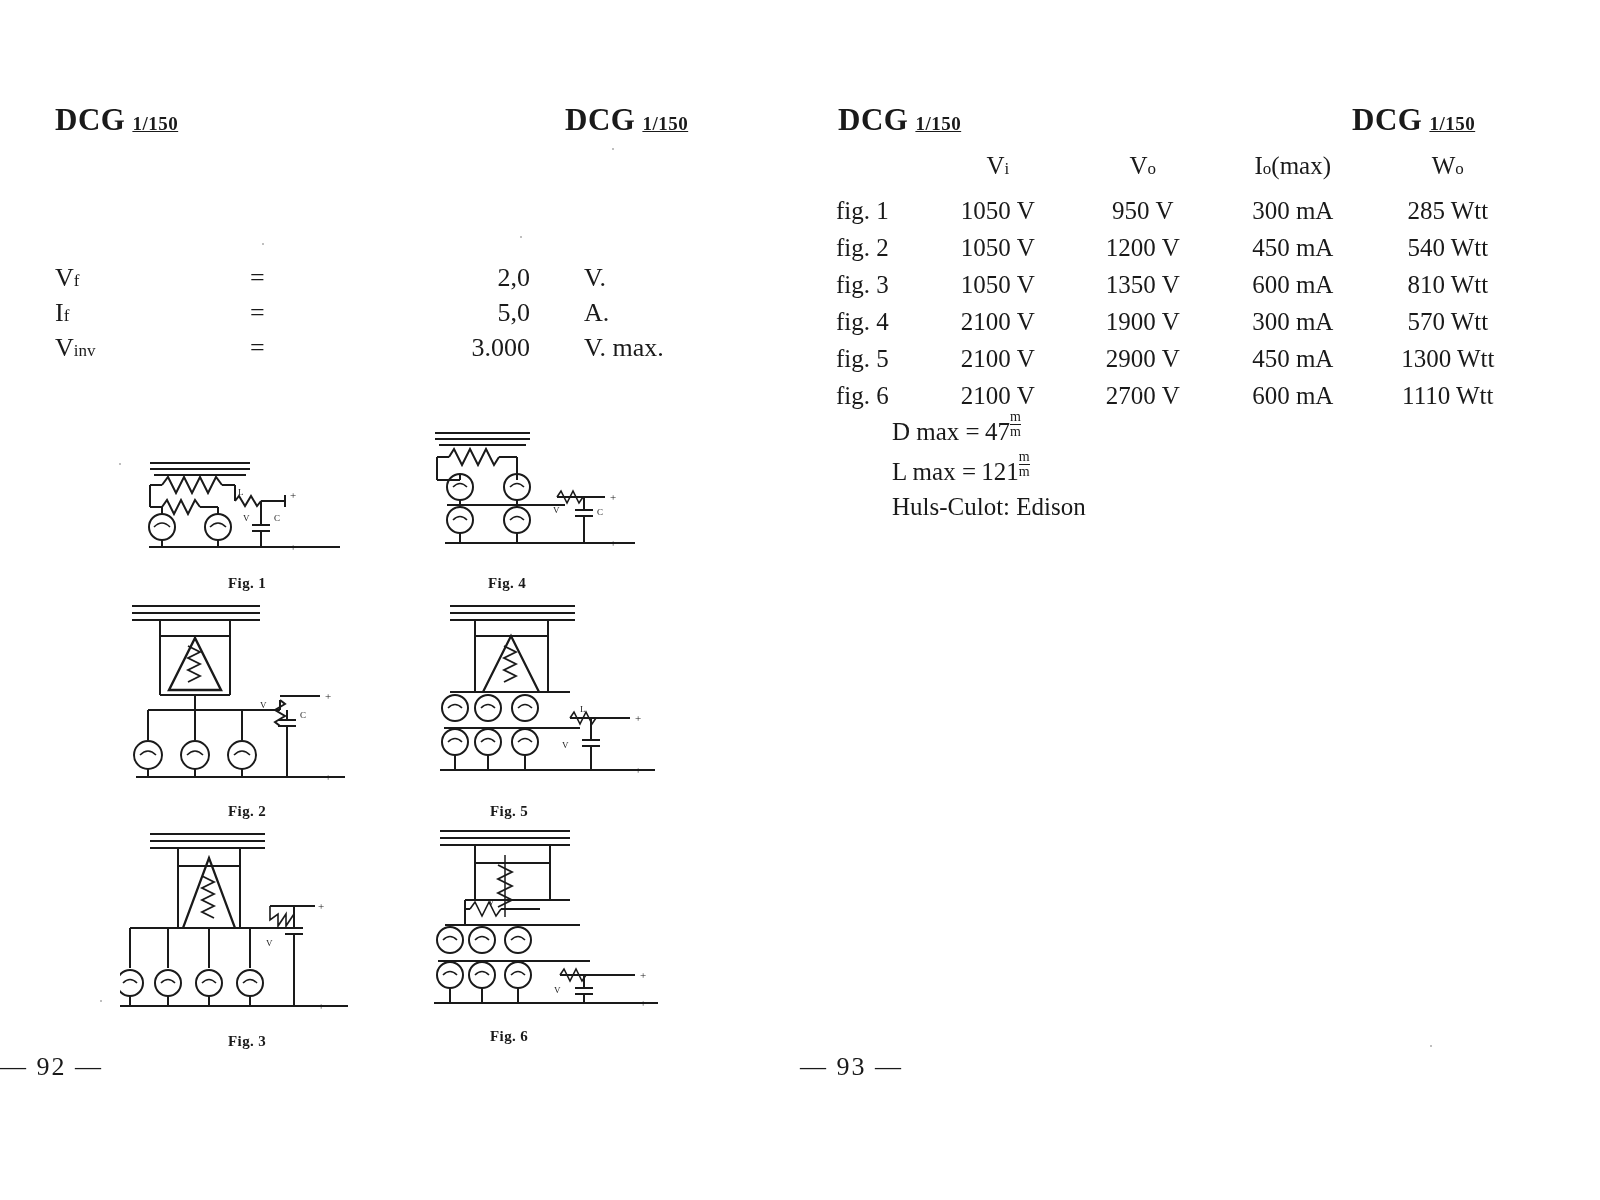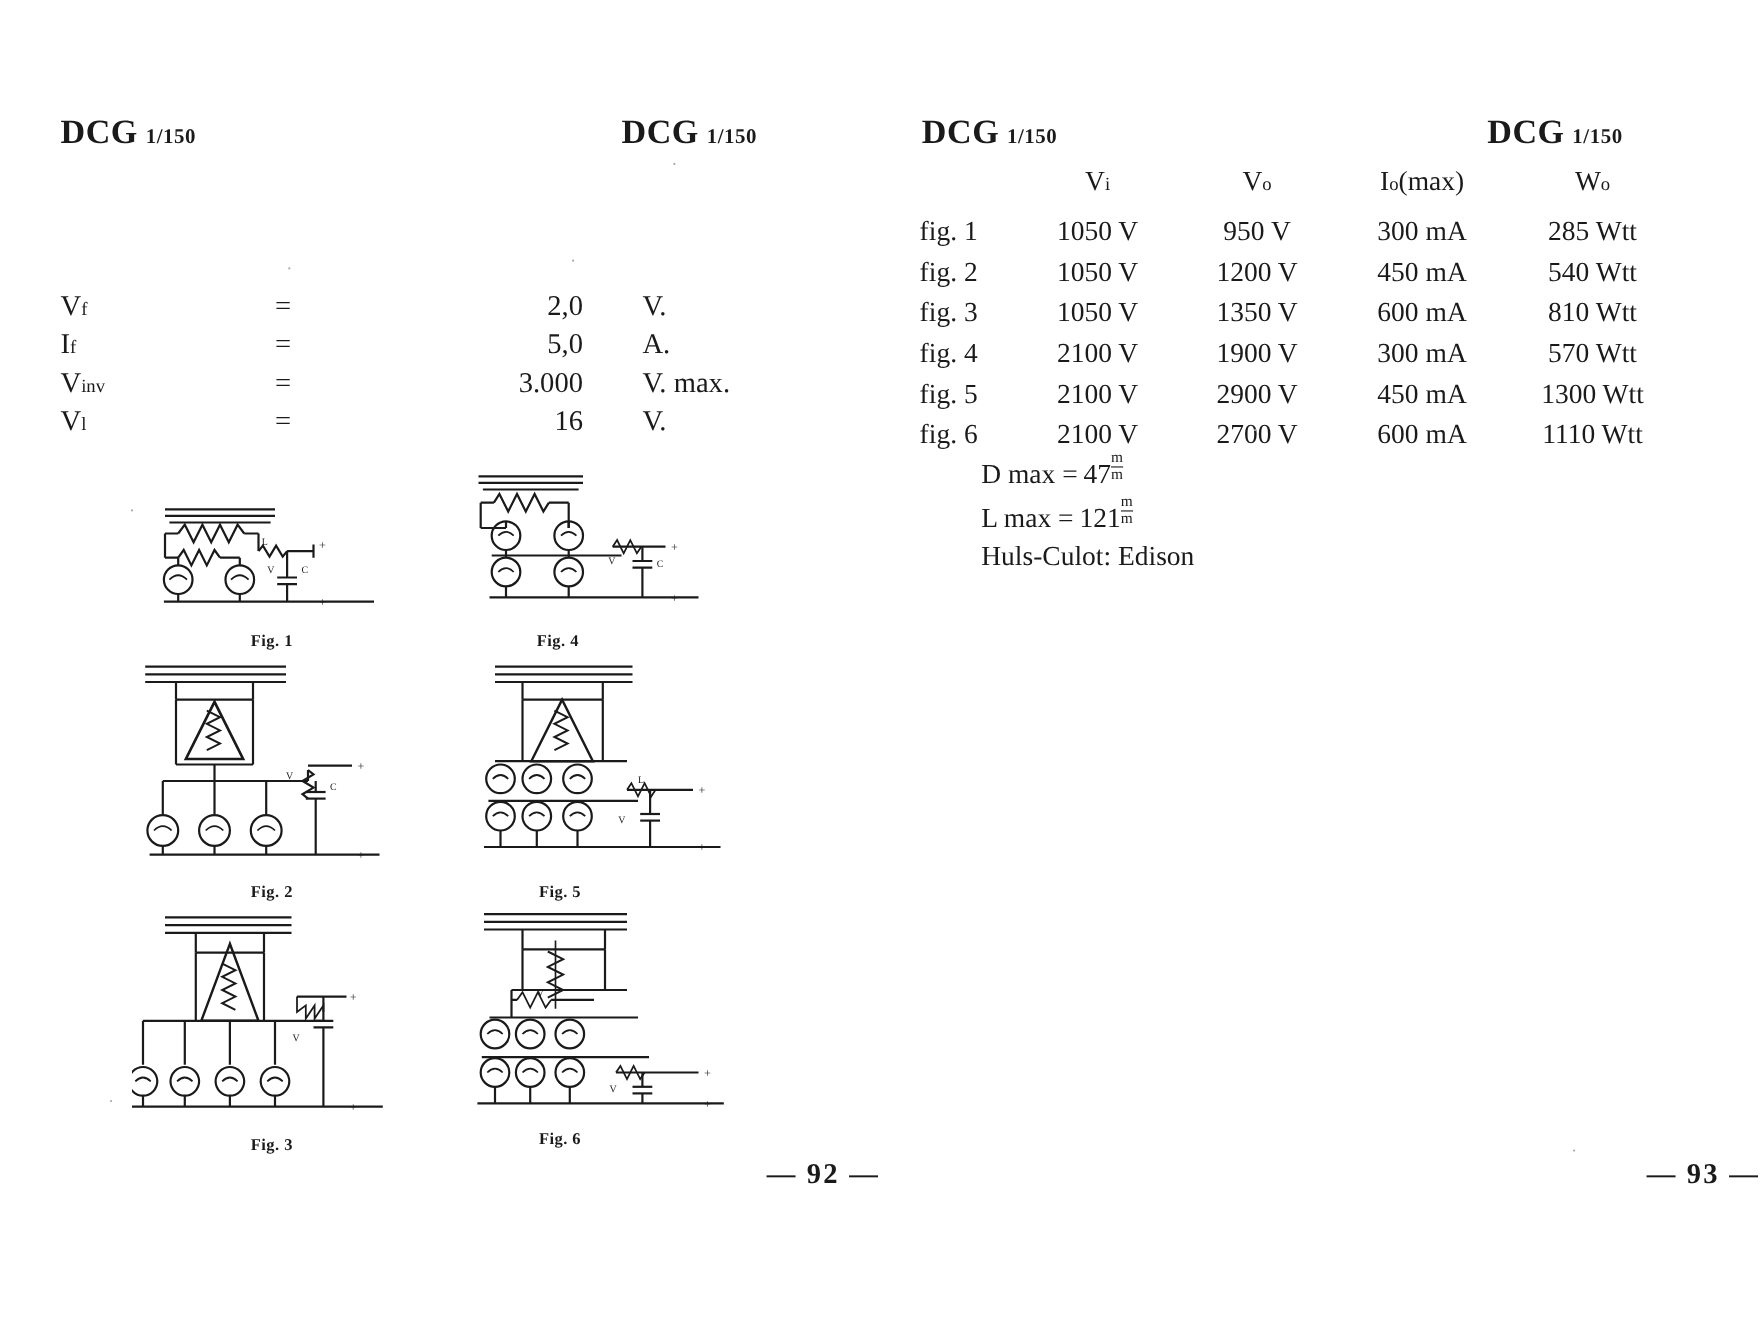--- a/index.html
+++ b/index.html
@@ -39,20 +39,21 @@
   }
   .hdr .code {
     font-size: 31px;
     font-family: "Liberation Serif", serif;
     font-weight: bold;
   }
   .hdr .num {
     font-size: 19px;
     margin-left: 7px;
     font-weight: bold;
+    text-decoration: underline;
   }
   .title-block {
     position: absolute;
     top: 140px;
     left: 0;
     width: 800px;
     text-align: center;
   }
   .title-main {
     font-size: 30px;
@@ -108,23 +109,23 @@
   .fig-cap {
     position: absolute;
     font-size: 15px;
     font-weight: bold;
     letter-spacing: 0.4px;
   }
   .pagenum {
     position: absolute;
     bottom: 118px;
     width: 800px;
-    text-align: right;
+    text-align: left;
     font-size: 26px;
-    font-weight: bold;
+    font-weight: normal;
     letter-spacing: 2px;
   }
 
   
   .rtable {
     position: absolute;
     top: 152px;
     left: 30px;
     border-collapse: collapse;
     font-size: 25px;
@@ -202,26 +203,20 @@
         <td class="c-sym"><span>I</span><span class="sub">f</span></td>
         <td class="c-eq">=</td>
         <td class="c-val">5,0</td>
         <td class="c-unit">A.</td>
       </tr>
       <tr>
         <td class="c-sym"><span>V</span><span class="sub">inv</span></td>
         <td class="c-eq">=</td>
         <td class="c-val">3.000</td>
         <td class="c-unit">V. max.</td>
-      </tr>
-      <tr>
-        <td class="c-sym"><span>V</span><span class="sub">l</span></td>
-        <td class="c-eq">=</td>
-        <td class="c-val">16</td>
-        <td class="c-unit">V.</td>
       </tr>
     </tbody>
       </table>
 
     <div class="figs">
 
       <div class="fig" style="left:140px; top:35px;">
         <svg width="220" height="110" viewBox="0 0 220 110">
           <g stroke="#1a1a1a" fill="none" stroke-width="2">
             <line x1="10" y1="8" x2="110" y2="8"></line>

